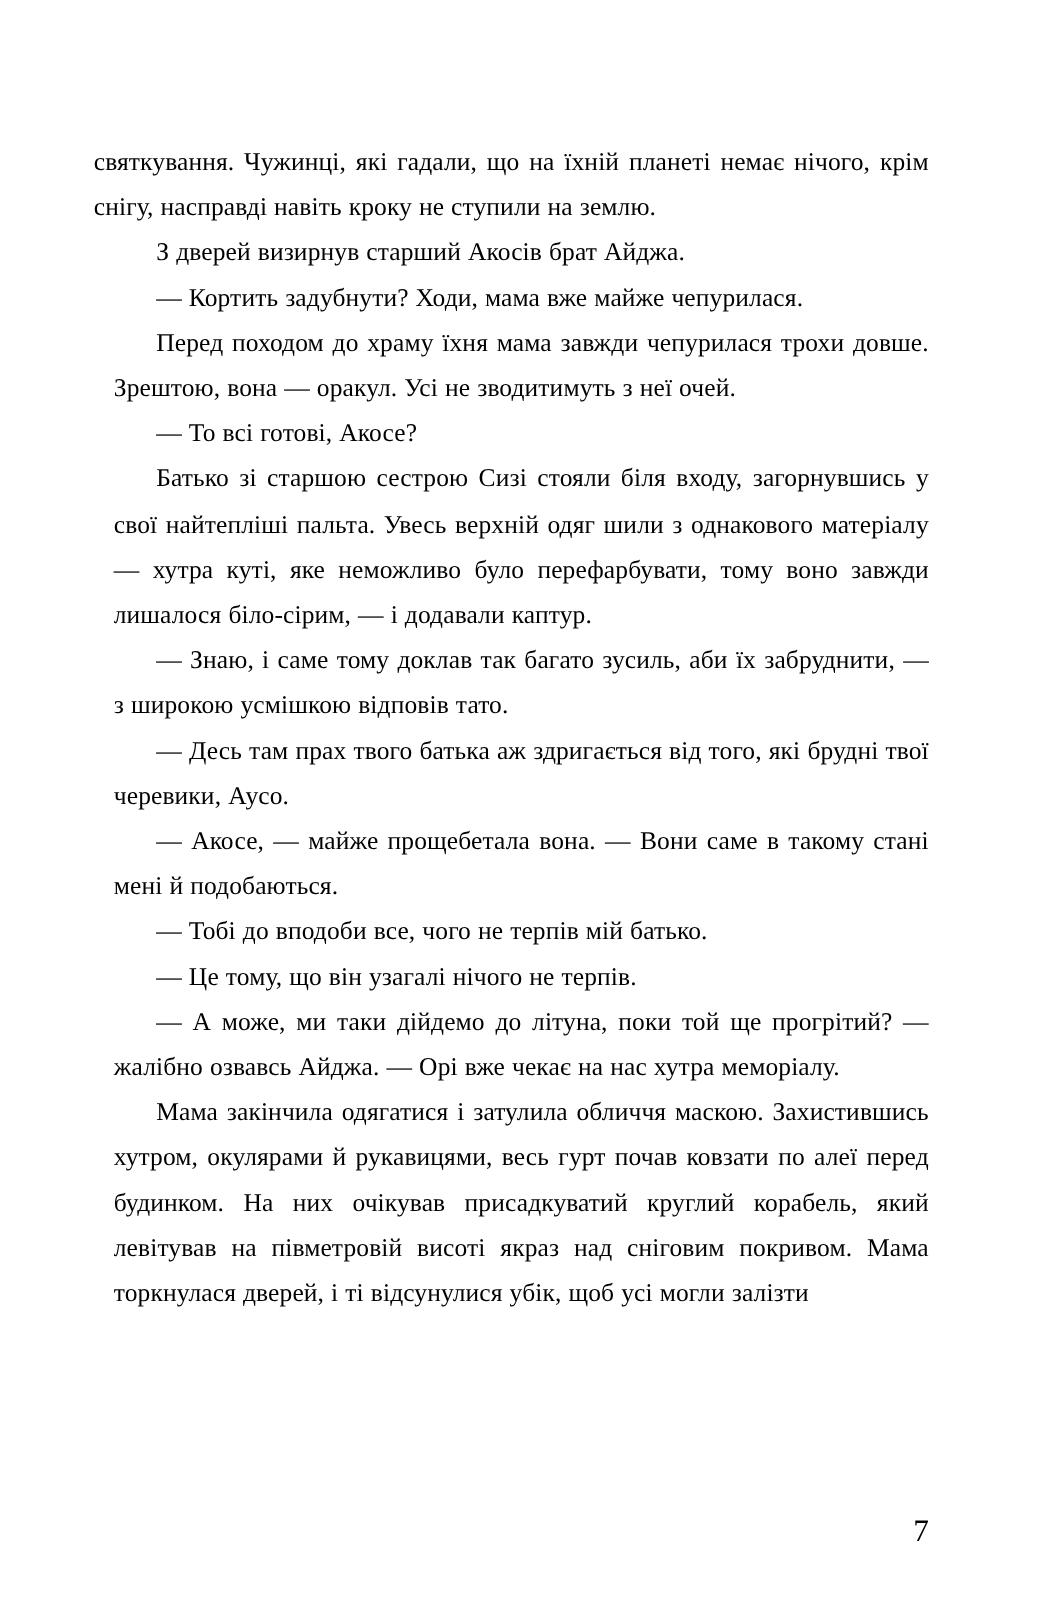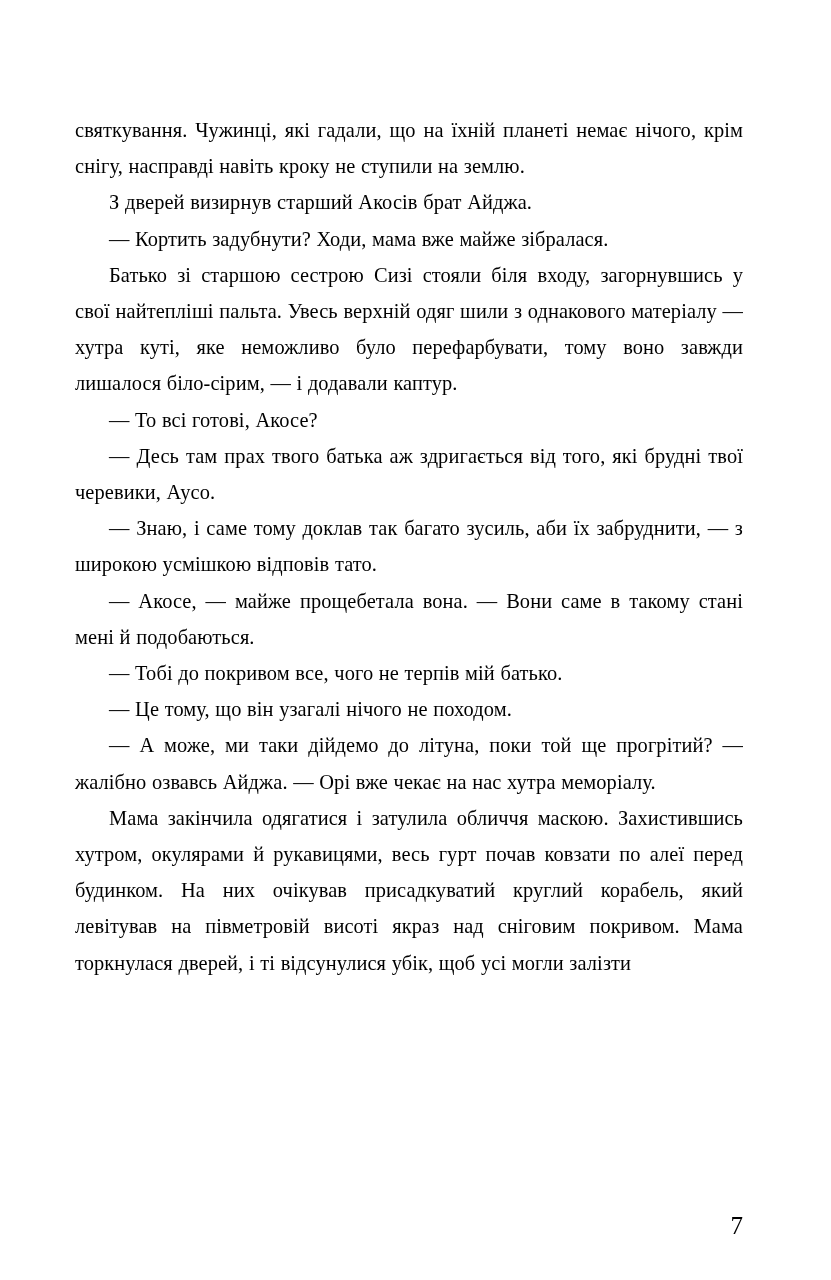--- a/index.html
+++ b/index.html
@@ -31,42 +31,44 @@
     text-justify: inter-word;
     letter-spacing: 0.1px;
     word-spacing: 0.4px;
   }
   .body-text p {
     margin: 0;
     text-indent: 0;
   }
   .body-text p.indent {
     text-indent: 34px;
+    margin-left: 16px;
   }
   .page-number {
     position: absolute;
     right: 88px;
     bottom: 42px;
     font-size: 25px;
     line-height: 1;
     font-family: "Liberation Serif", "DejaVu Serif", serif;
   }
 </style>
 </head>
 <body>
 
 <div class="page">
   <div class="body-text">
     <p>святкування. Чужинці, які гадали, що на їхній планеті немає нічого, крім снігу, насправді навіть кроку не ступили на землю.</p>
     <p class="indent">З дверей визирнув старший Акосів брат Айджа.</p>
-    <p class="indent">— Кортить задубнути? Ходи, мама вже майже зібралася.</p>
+    <p class="indent">— Кортить задубнути? Ходи, мама вже майже чепурилася.</p>
+    <p class="indent">Перед походом до храму їхня мама завжди чепурилася трохи довше. Зрештою, вона — оракул. Усі не зводитимуть з неї очей.</p>
+    <p class="indent">— То всі готові, Акосе?</p>
     <p class="indent">Батько зі старшою сестрою Сизі стояли біля входу, загорнувшись у свої найтепліші пальта. Увесь верхній одяг шили з однакового матеріалу — хутра куті, яке неможливо було перефарбувати, тому воно завжди лишалося біло-сірим, — і додавали каптур.</p>
-    <p class="indent">— То всі готові, Акосе?</p>
+    <p class="indent">— Знаю, і саме тому доклав так багато зусиль, аби їх забруднити, — з широкою усмішкою відповів тато.</p>
     <p class="indent">— Десь там прах твого батька аж здригається від того, які брудні твої черевики, Аусо.</p>
-    <p class="indent">— Знаю, і саме тому доклав так багато зусиль, аби їх забруднити, — з широкою усмішкою відповів тато.</p>
     <p class="indent">— Акосе, — майже прощебетала вона. — Вони саме в такому стані мені й подобаються.</p>
-    <p class="indent">— Тобі до покривом все, чого не терпів мій батько.</p>
-    <p class="indent">— Це тому, що він узагалі нічого не походом.</p>
+    <p class="indent">— Тобі до вподоби все, чого не терпів мій батько.</p>
+    <p class="indent">— Це тому, що він узагалі нічого не терпів.</p>
     <p class="indent">— А може, ми таки дійдемо до літуна, поки той ще прогрітий? — жалібно озвавсь Айджа. — Орі вже чекає на нас хутра меморіалу.</p>
     <p class="indent">Мама закінчила одягатися і затулила обличчя маскою. Захистившись хутром, окулярами й рукавицями, весь гурт почав ковзати по алеї перед будинком. На них очікував присадкуватий круглий корабель, який левітував на півметровій висоті якраз над сніговим покривом. Мама торкнулася дверей, і ті відсунулися убік, щоб усі могли залізти</p>
   </div>
   <div class="page-number">7</div>
 </div>
 
 </body></html>

